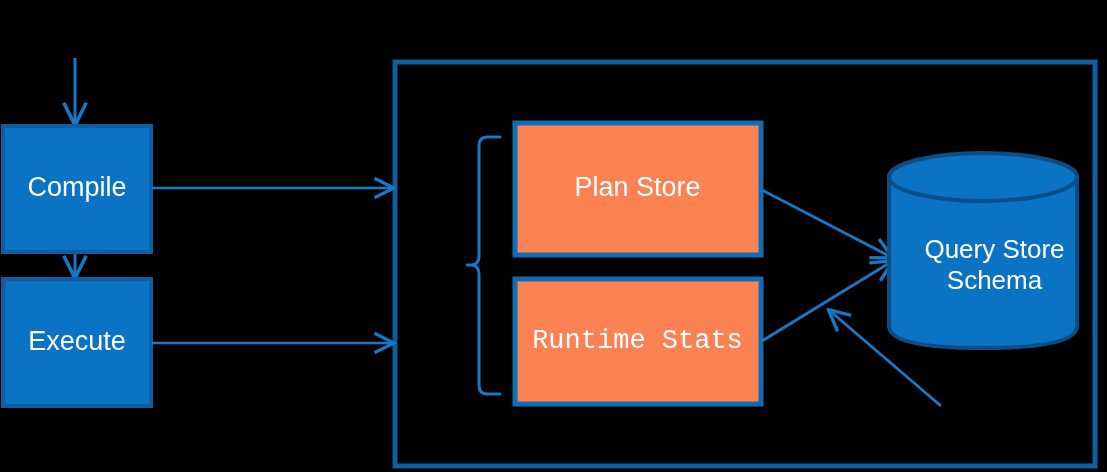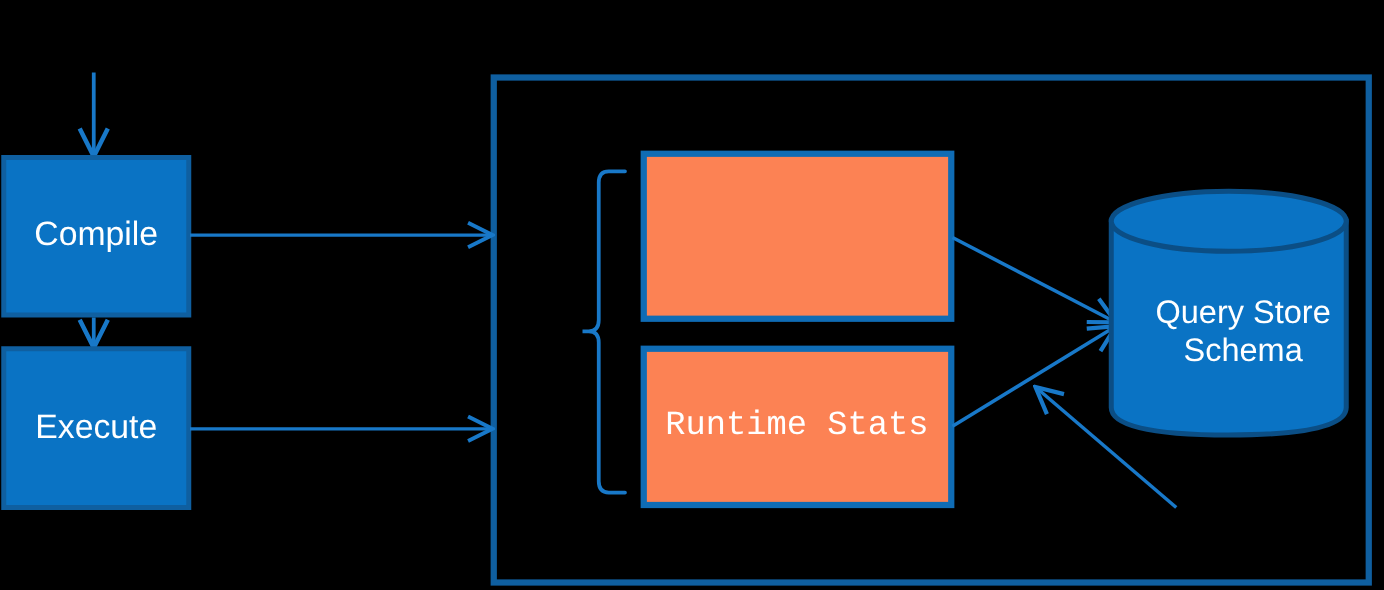--- a/index.html
+++ b/index.html
@@ -85,18 +85,19 @@
     </g>
 
     <line x1="941" y1="406" x2="830" y2="311" stroke="#1878C8" stroke-width="2.8" marker-end="url(#arrowBlue)"></line>
 
   </svg>
 
   <div class="node-label lbl-execute">Execute</div>
 
   <div class="node-label lbl-compile">Compile</div>
 
+  <div class="node-label lbl-plan">Plan Store</div>
 
   <div class="node-label lbl-runtime">Runtime Stats</div>
 
   <div class="node-label lbl-schema">Query Store Schema</div>
 
 </div>
 
 </body></html>

